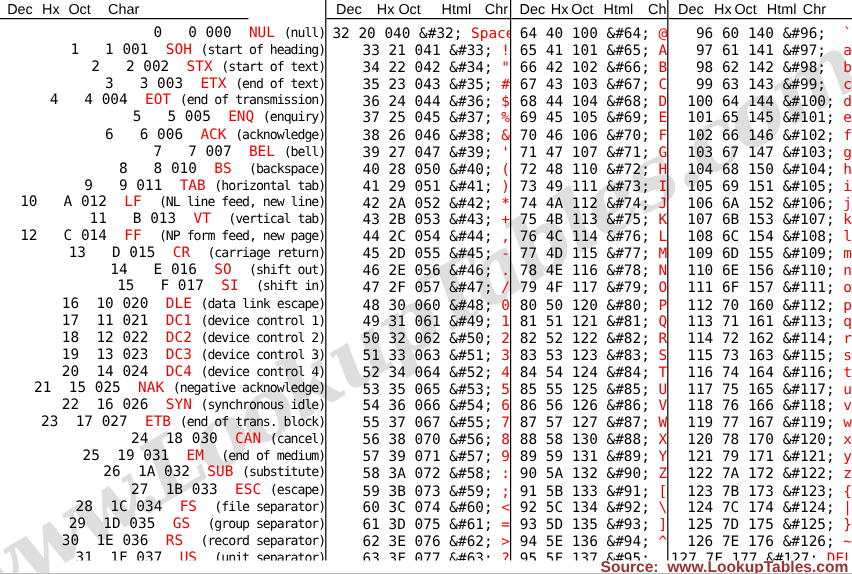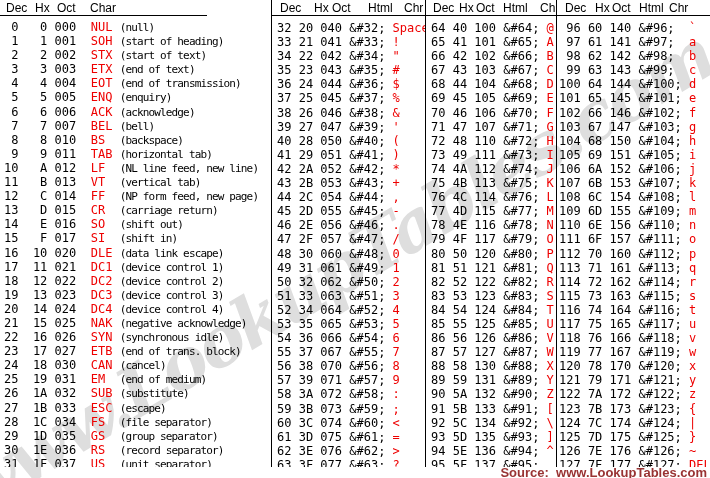--- a/index.html
+++ b/index.html
@@ -8,21 +8,21 @@
     font-family:"DejaVu Sans Mono",monospace;font-size:12px;color:#000;
   }
   .watermark{
     position:absolute;left:335px;top:272px;z-index:0;
     transform:translate(-50%,-50%) rotate(-31deg);
     font-family:"DejaVu Serif",serif;font-style:italic;font-weight:bold;
     font-size:70px;letter-spacing:-3px;white-space:nowrap;
     color:var(--wm-color,#dedede);
   }
   .cols{position:absolute;left:0;top:0;width:710px;height:478px;display:flex;z-index:1;}
-  .col{box-sizing:border-box;height:467px;overflow:hidden;white-space:pre;}
+  .col{box-sizing:border-box;height:467px;overflow:hidden;white-space:pre;text-align:right;}
   .col1{width:272px;border-right:1px solid #000;padding-left:4px;}
   .col2{width:154px;border-right:1px solid #000;padding-left:5px;}
   .col3{width:131px;border-right:1px solid #000;padding-left:5px;}
   .col4{width:153px;padding-left:2px;}
   .hdr{position:relative;height:15px;margin-bottom:5px;
        font-family:"Liberation Sans",sans-serif;font-size:12px;line-height:14px;}
   .col2 .hdr,.col3 .hdr{margin-left:-5px;padding-left:5px;border-bottom:1px solid #000;}
   .col4 .hdr{margin-left:-2px;padding-left:2px;border-bottom:1px solid #000;}
   .col1 .hdr::after{content:"";position:absolute;left:-4px;top:15px;width:207px;border-top:1px solid #000;}
   .hlabel{position:absolute;top:1px;}

